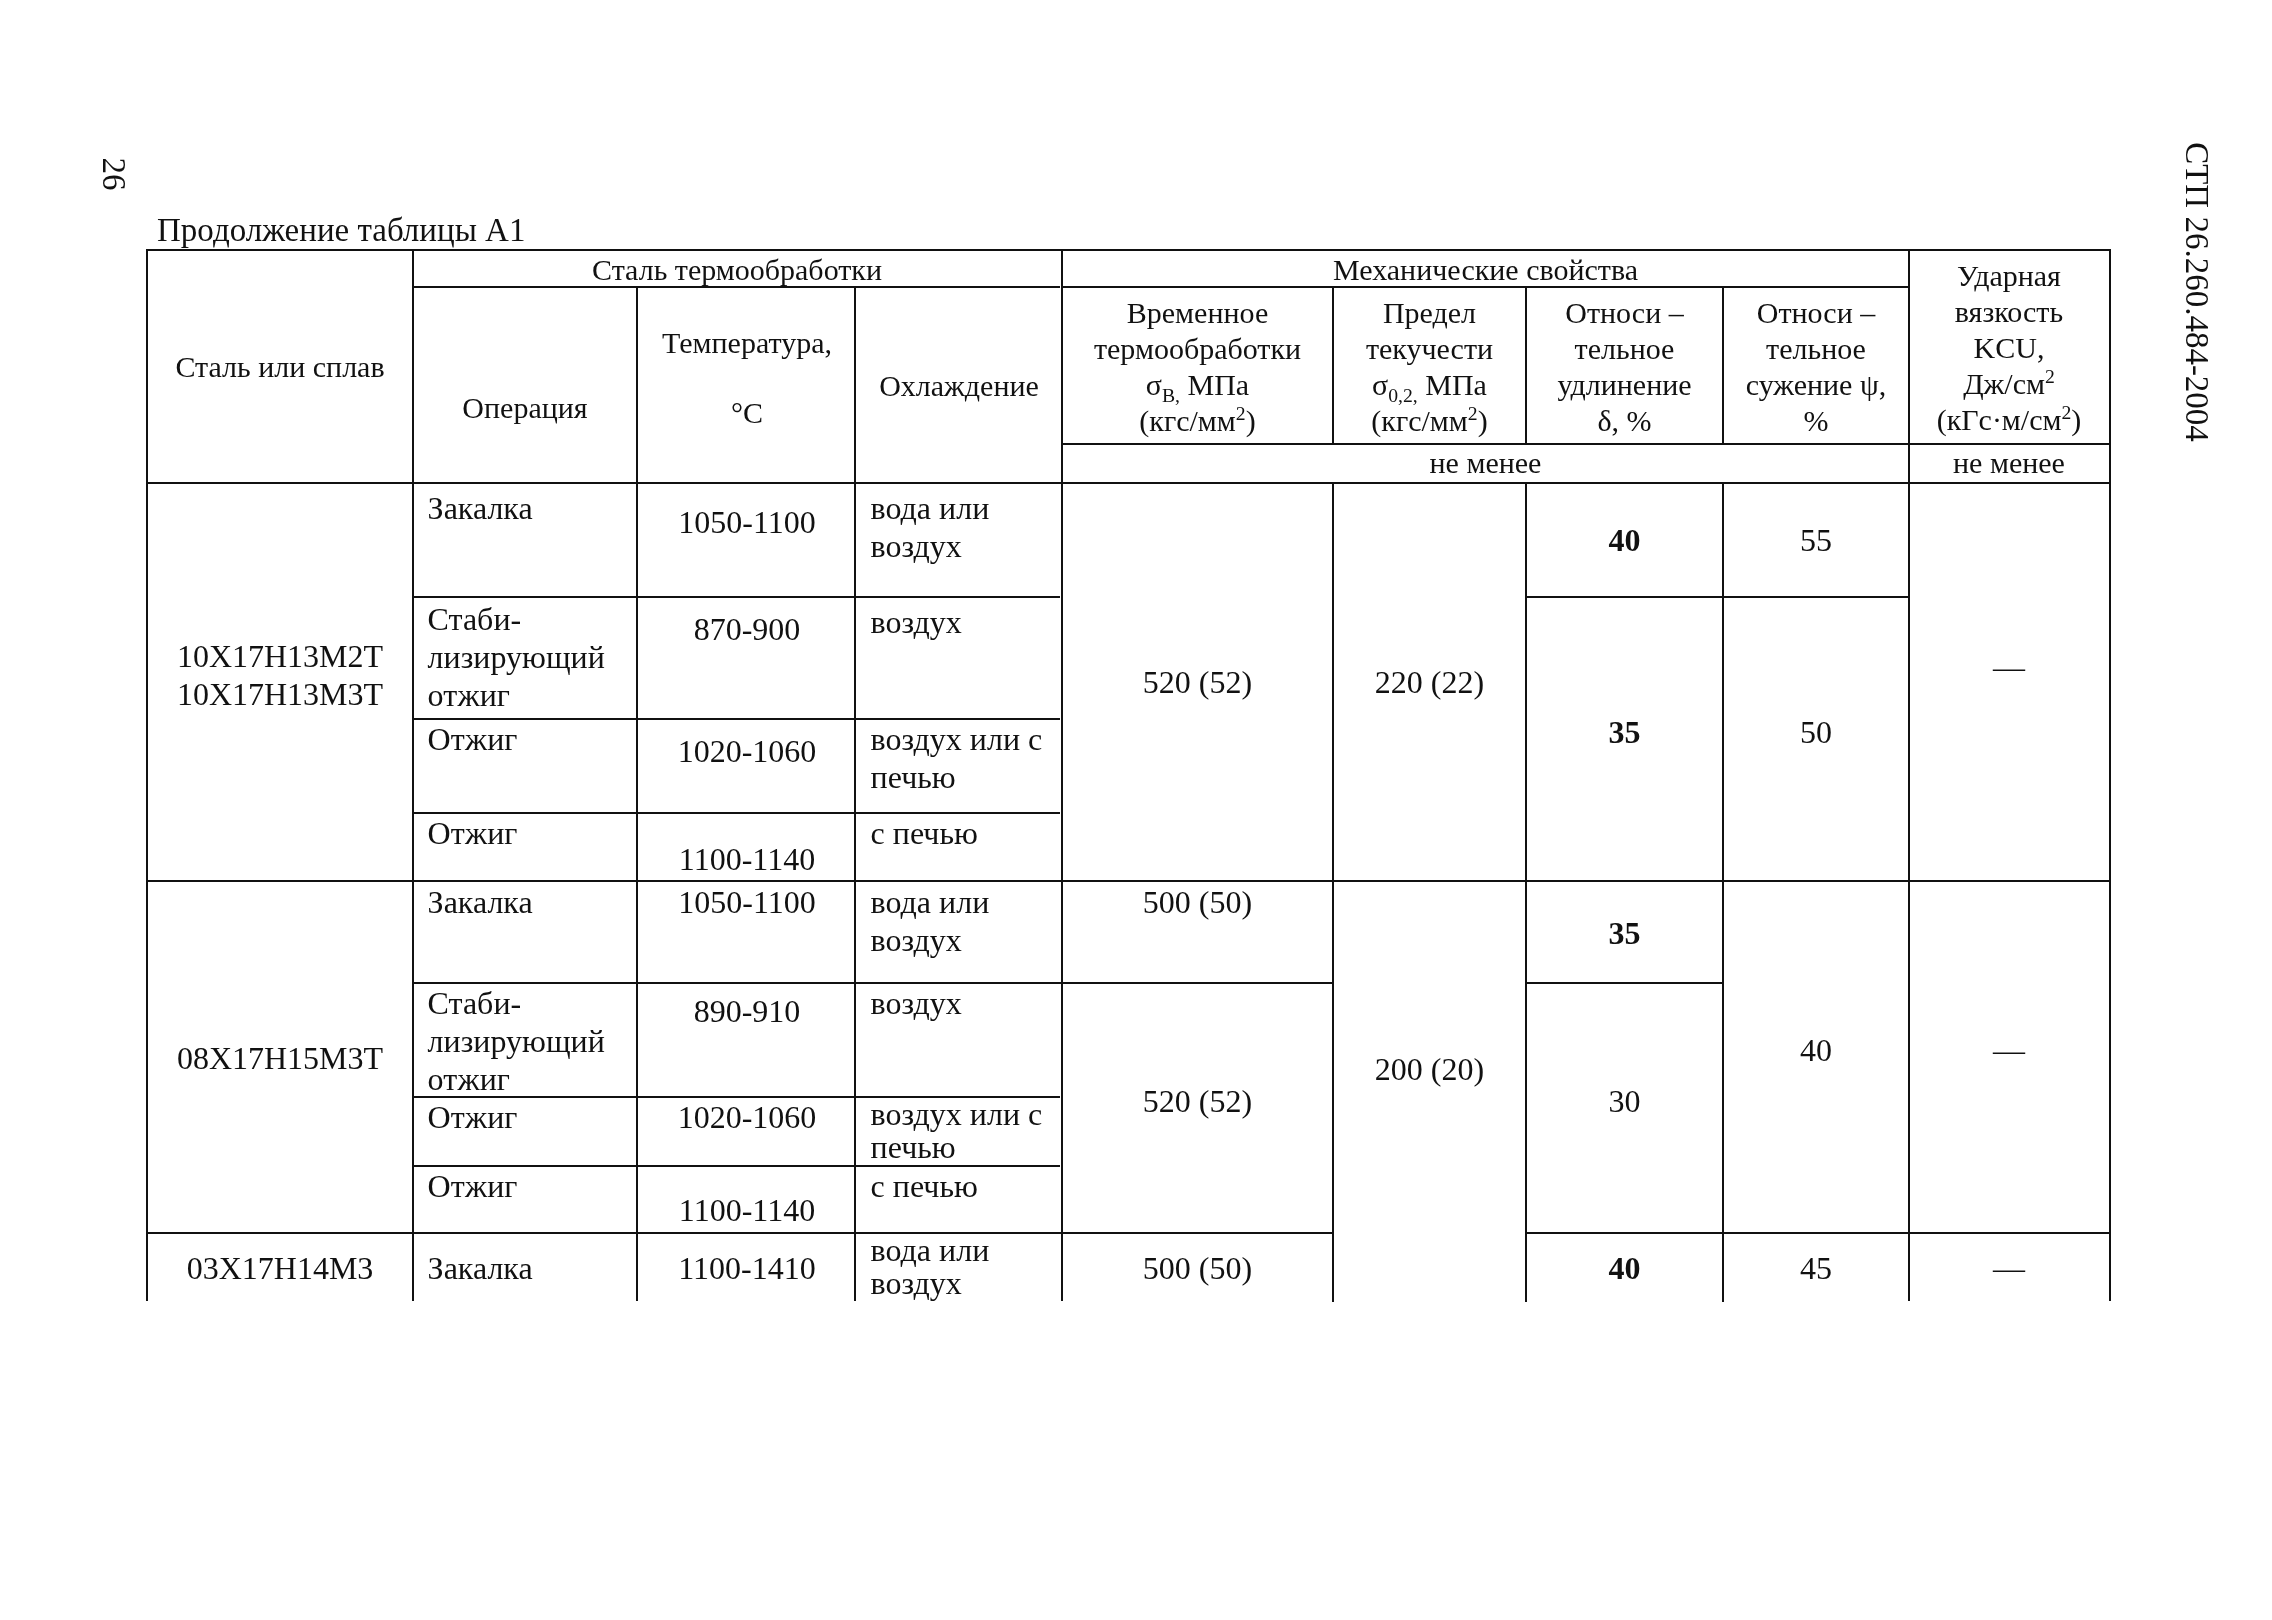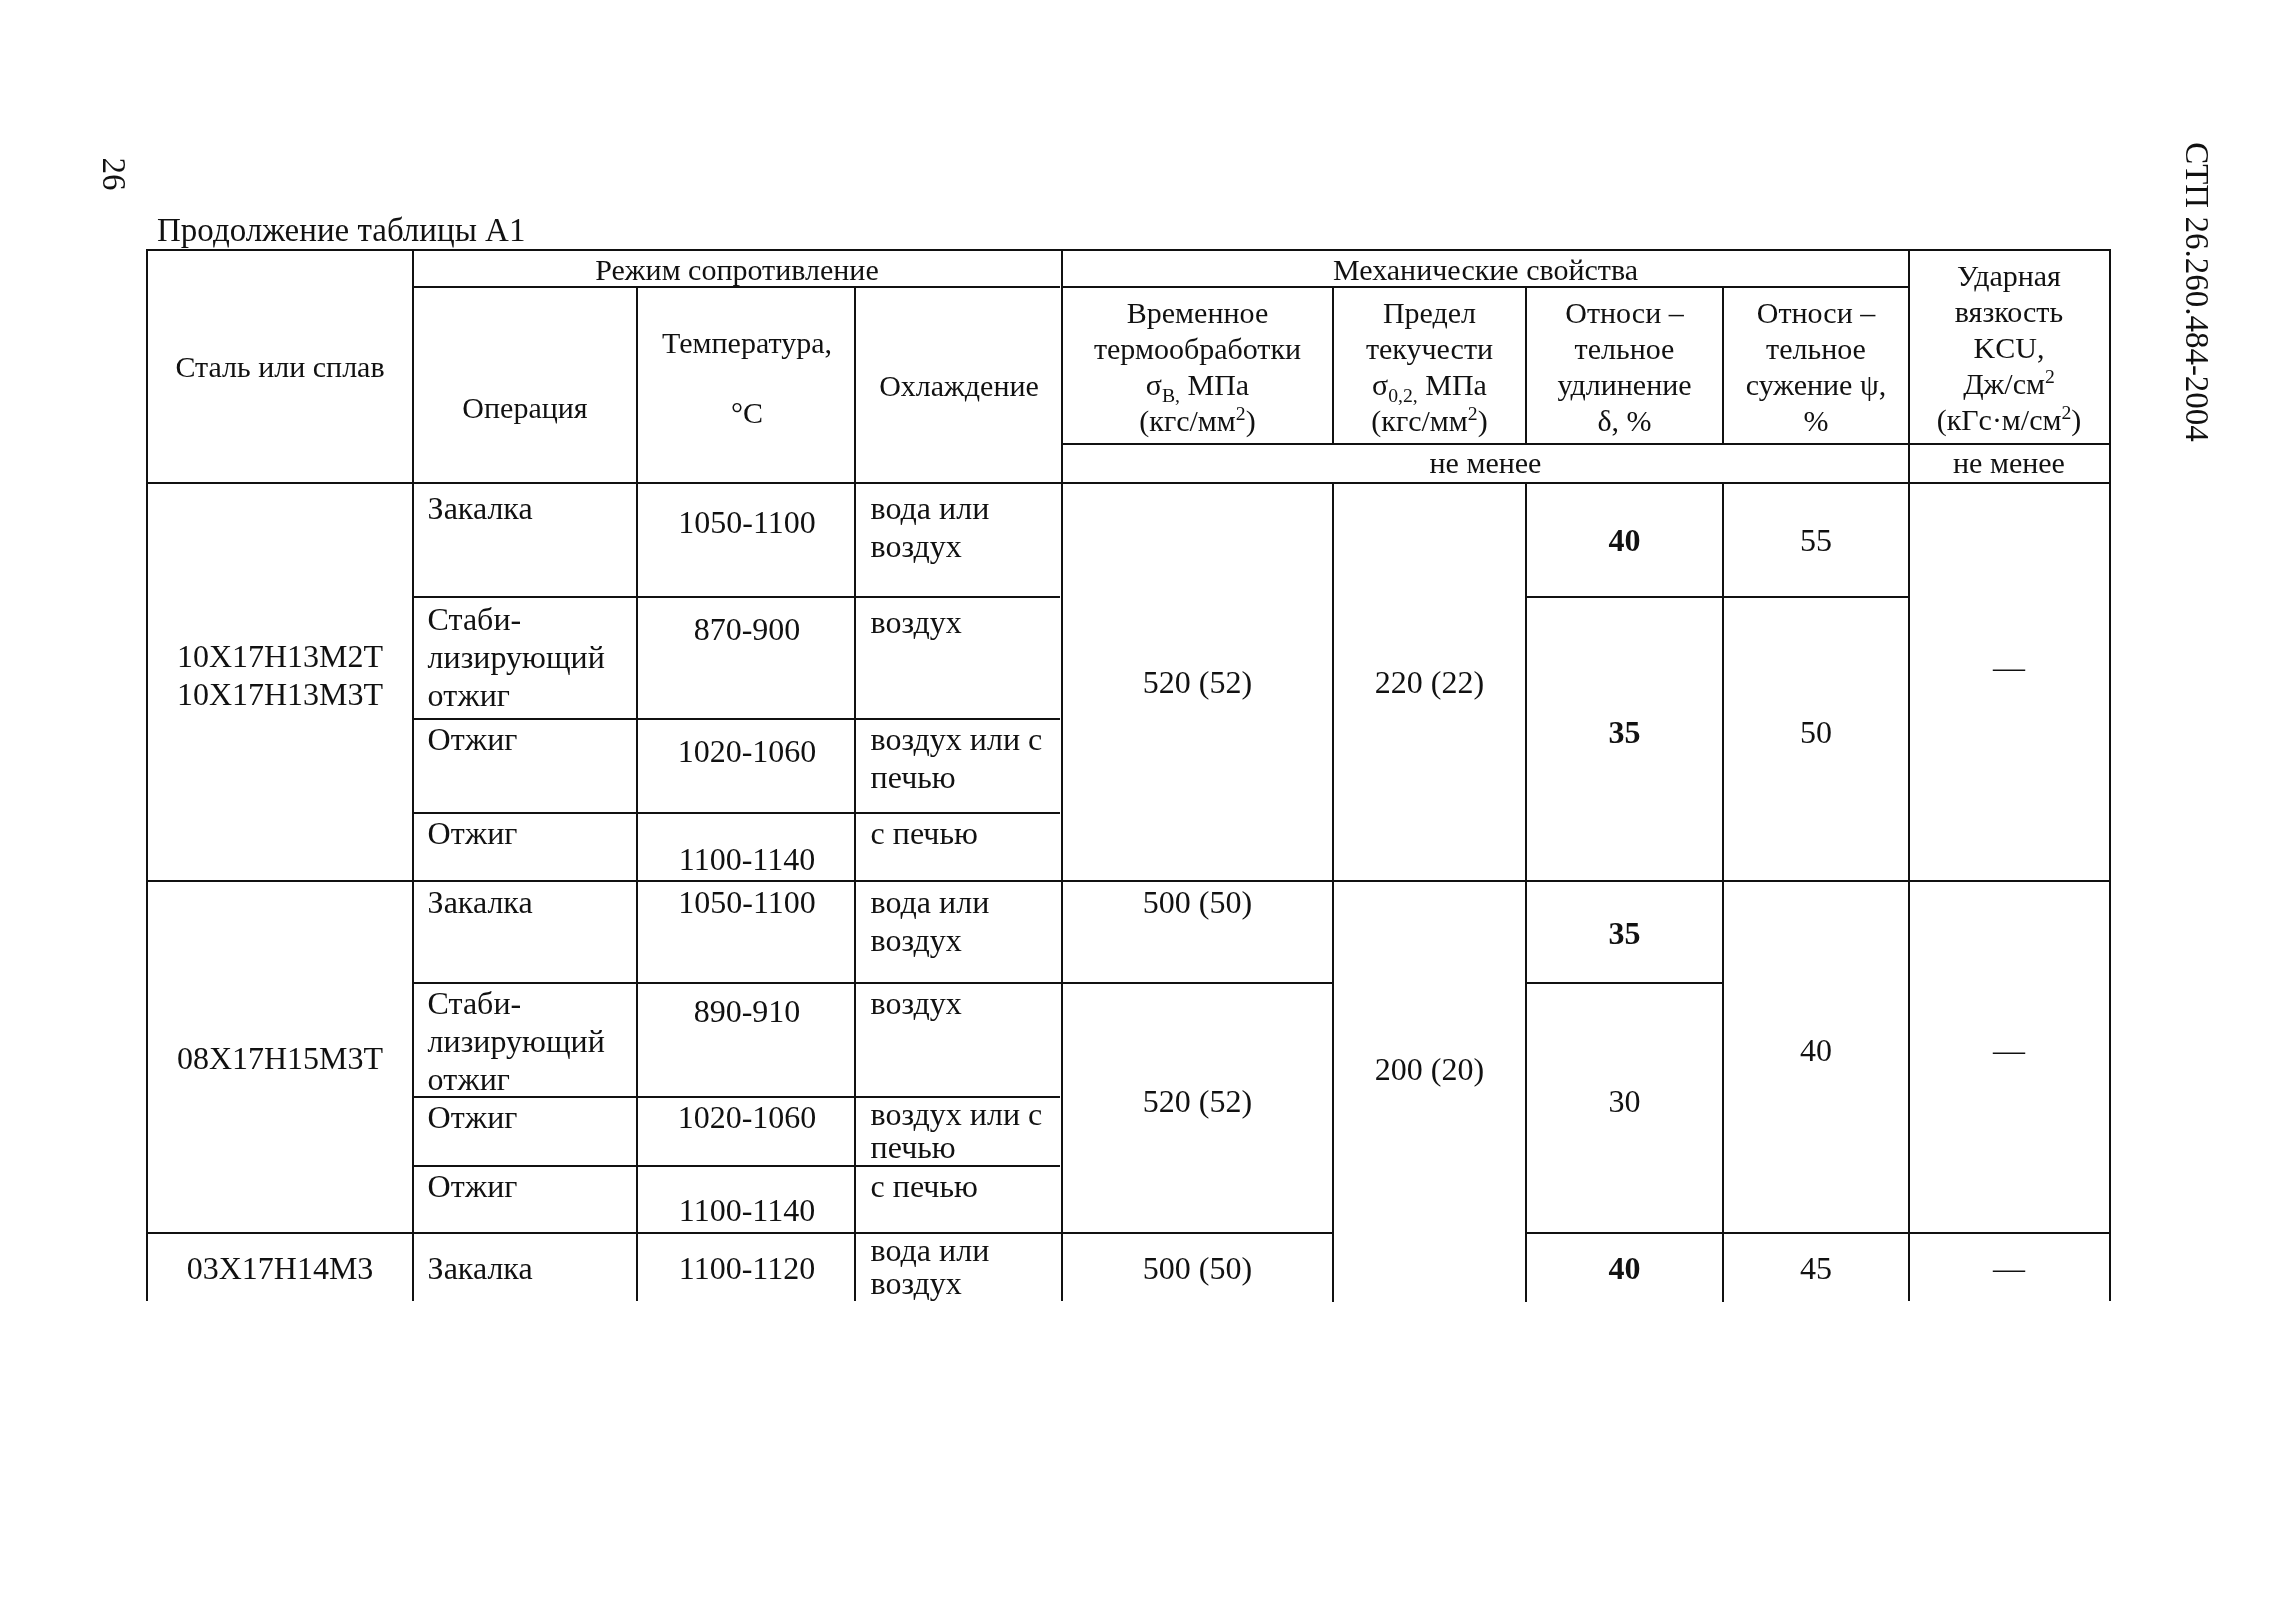--- a/index.html
+++ b/index.html
@@ -59,21 +59,21 @@
   <div class="vl" style="left:1525px; top:482px; height:820px;"></div>
   <div class="vl" style="left:1722px; top:286px; height:157px;"></div>
   <div class="vl" style="left:1722px; top:482px; height:820px;"></div>
   <div class="vl" style="left:1908px; top:249px; height:1052px;"></div>
   <div class="vl" style="left:2109px; top:249px; height:1052px;"></div>
 
   <div class="cell c hdr" style="left:148px; top:252px; width:264px; height:230px;">
     <span>Сталь или сплав</span>
   </div>
   <div class="cell c hdr" style="left:414px; top:252px; width:646px; height:35px;">
-    <span>Режим сопротивление</span>
+    <span>Сталь термообработки</span>
   </div>
   <div class="cell c hdr" style="left:414px; top:289px; width:222px; height:222px; padding-top:15px;">
     <span>Операция</span>
   </div>
   <div class="cell c hdr" style="left:639px; top:289px; width:216px; height:193px; flex-direction:column; padding-bottom:15px;gap:32px;">
     <span>Температура,</span>
     <span>°С</span>
   </div>
   <div class="cell c hdr" style="left:857px; top:289px; width:204px; height:193px;">
     <span>Охлаждение</span>
@@ -190,21 +190,21 @@
   <div class="cell" style="left:1063px; top:883px; width:269px; height:99px; text-align:center;">500 (50)</div>
   <div class="cell c" style="left:1063px; top:984px; width:269px; height:248px; padding-bottom:15px;">520 (52)</div>
   <div class="cell c" style="left:1334px; top:883px; width:191px; height:349px; padding-top:22px;">200 (20)</div>
   <div class="cell c bold" style="left:1527px; top:883px; width:195px; height:99px;">35</div>
   <div class="cell c" style="left:1527px; top:984px; width:195px; height:248px; padding-bottom:15px;">30</div>
   <div class="cell c" style="left:1724px; top:883px; width:184px; height:349px; padding-bottom:15px;">40</div>
   <div class="cell c" style="left:1910px; top:883px; width:198px; height:349px; padding-bottom:15px;">—</div>
 
   <div class="cell c" style="left:148px; top:1234px; width:264px; height:67px;">03Х17Н14М3</div>
   <div class="cell c" style="left:414px; top:1234px; width:222px; height:67px; justify-content:flex-start; padding-left:13.6px;">Закалка</div>
-  <div class="cell c" style="left:639px; top:1234px; width:216px; height:67px;">1100-1120</div>
+  <div class="cell c" style="left:639px; top:1234px; width:216px; height:67px;">1100-1410</div>
   <div class="cell tl" style="left:857px; top:1234px; width:204px; height:67px; padding-top:0; line-height:33px;">
     <div>вода или</div>
       <div>воздух</div>
   </div>
   <div class="cell c" style="left:1063px; top:1234px; width:269px; height:67px;">500 (50)</div>
   <div class="cell c bold" style="left:1527px; top:1234px; width:195px; height:67px;">40</div>
   <div class="cell c" style="left:1724px; top:1234px; width:184px; height:67px;">45</div>
   <div class="cell c" style="left:1910px; top:1234px; width:198px; height:67px;">—</div>
 </div>
 

